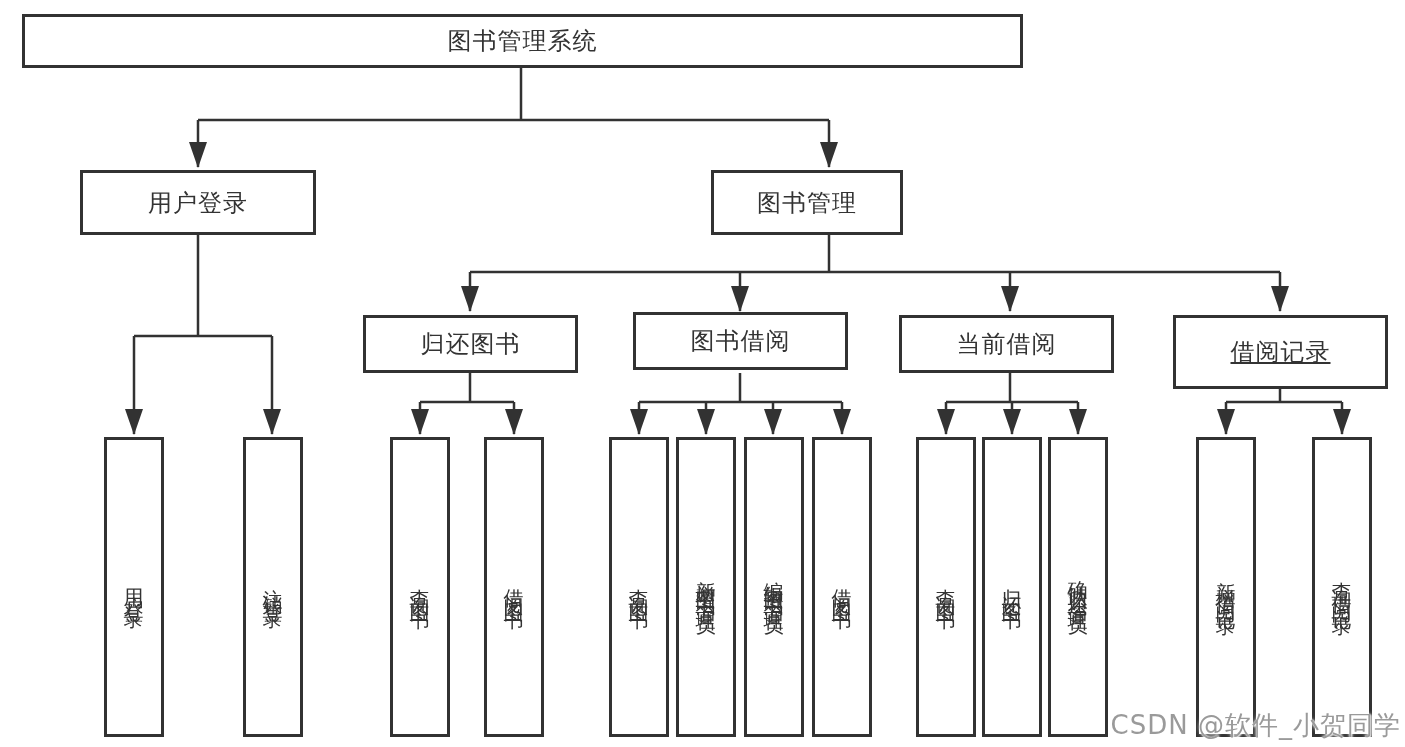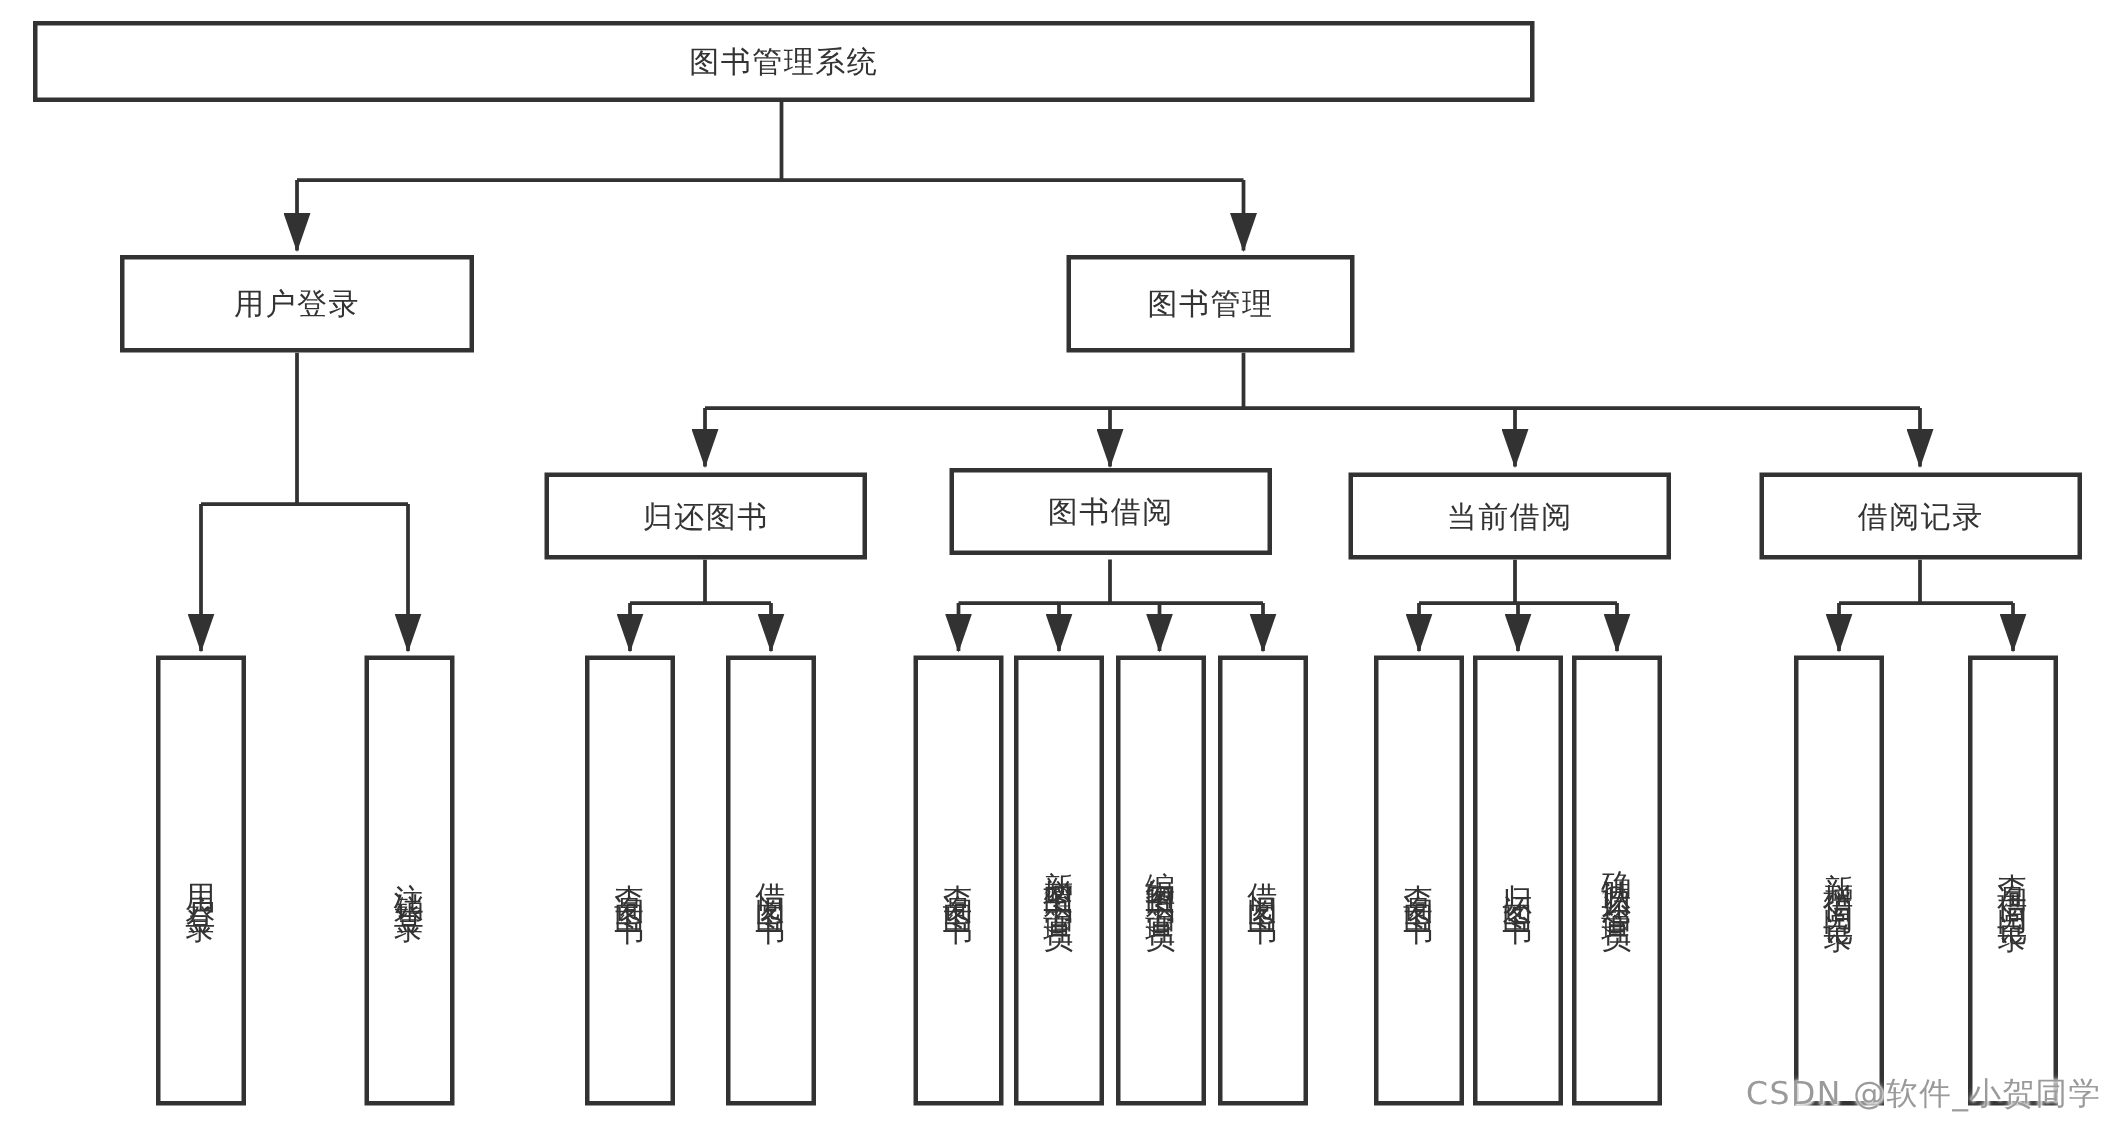--- a/index.html
+++ b/index.html
@@ -22,42 +22,42 @@
     position: absolute;
     box-sizing: border-box;
     background: #ffffff;
     border: 3px solid #323232;
     display: flex;
     align-items: center;
     justify-content: center;
     color: #333333;
   }
   .hbox {
-    font-size: 20px;
+    font-size: 24px;
     letter-spacing: 1px;
     white-space: nowrap;
   }
   .vbox {
     top: 437px;
     width: 60px;
     height: 300px;
   }
   .vtext {
     writing-mode: vertical-rl;
     text-orientation: mixed;
     font-size: 20px;
     letter-spacing: 7px;
     line-height: 1;
   }
   .vtext.long { letter-spacing: 5px; }
   .watermark {
     position: absolute;
     right: 4px;
     bottom: 4px;
-    font-size: 21px;
+    font-size: 26px;
     letter-spacing: 1px;
     color: #9a9a9a;
     text-shadow: 0 0 2px #ffffff, 0 0 4px #ffffff, 1px 1px 2px #ffffff;
     white-space: nowrap;
     text-align: center;
   }
 </style>
 </head>
 <body>
 
@@ -104,21 +104,21 @@
   </svg>
 
   <div class="node hbox" style="left:22px; top:14px; width:1001px; height:54px;">图书管理系统</div>
 
   <div class="node hbox" style="left:80px; top:170px; width:236px; height:65px;">用户登录</div>
   <div class="node hbox" style="left:711px; top:170px; width:192px; height:65px;">图书管理</div>
 
   <div class="node hbox" style="left:363px; top:315px; width:215px; height:58px;">归还图书</div>
   <div class="node hbox" style="left:633px; top:312px; width:215px; height:58px;">图书借阅</div>
   <div class="node hbox" style="left:899px; top:315px; width:215px; height:58px;">当前借阅</div>
-  <div class="node hbox" style="left:1173px; top:315px; width:215px; height:58px;">借阅记录</div>
+  <div class="node hbox" style="left:1173px; top:315px; width:215px; height:74px;text-decoration:underline;">借阅记录</div>
 
   <div class="node vbox" style="left:104px;">
     <span class="vtext">用户登录</span>
   </div>
   <div class="node vbox" style="left:243px;">
     <span class="vtext">注销登录</span>
   </div>
 
   <div class="node vbox" style="left:390px;">
     <span class="vtext">查询图书</span>

